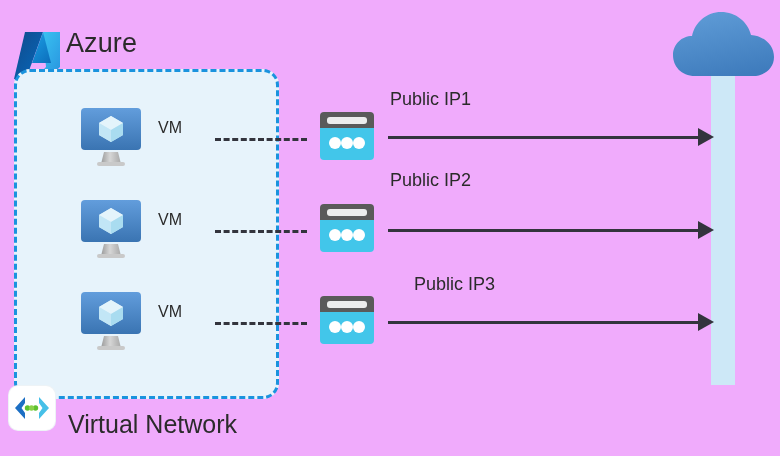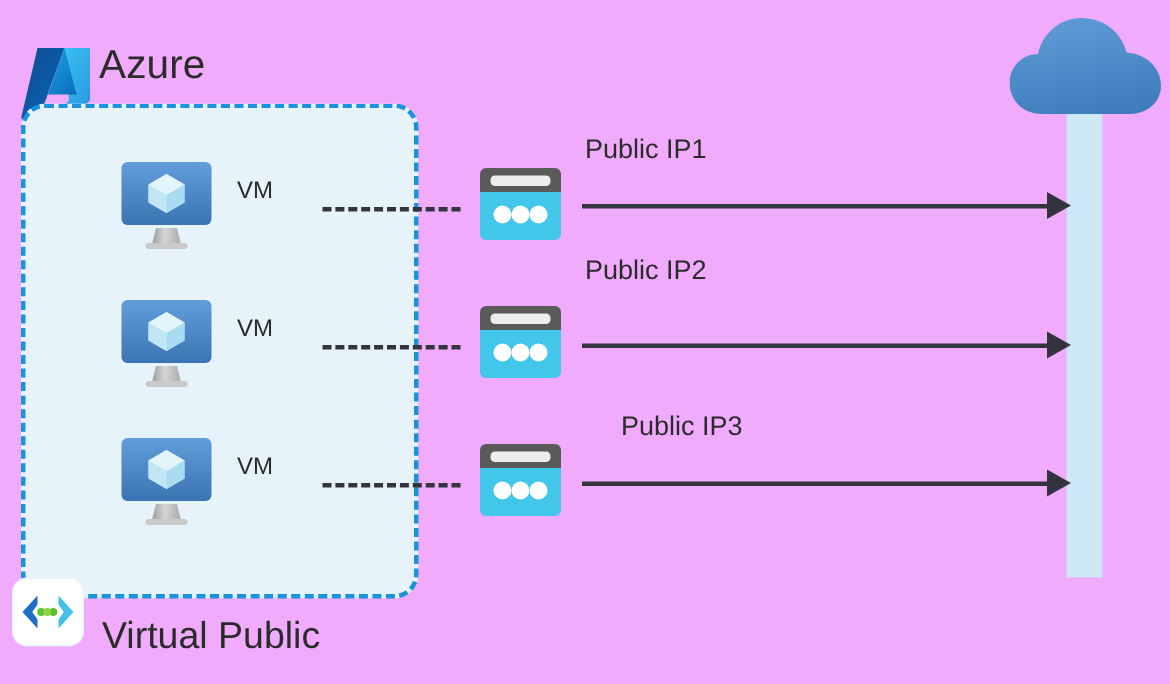--- a/index.html
+++ b/index.html
@@ -176,21 +176,21 @@
   <div class="vnet-icon">
     <svg viewBox="0 0 46 44" width="46" height="44" xmlns="http://www.w3.org/2000/svg">
       <path d="M16 11 L6 22 L16 33 L16 27 L12.5 22 L16 17 Z" fill="#1c6fc4"></path>
       <path d="M30 11 L40 22 L30 33 L30 27 L33.5 22 L30 17 Z" fill="#46c0e8"></path>
       <circle cx="18.5" cy="22" r="2.7" fill="#5ec12f"></circle>
       <circle cx="26.5" cy="22" r="2.7" fill="#5ec12f"></circle>
       <circle cx="34.3" cy="22" r="2.1" fill="#5ec12f" opacity="0"></circle>
       <circle cx="22.5" cy="22" r="2.7" fill="#8ad24a"></circle>
     </svg>
   </div>
-  <div class="vnet-label">Virtual Public</div>
+  <div class="vnet-label">Virtual Network</div>
 
   <div class="internet-bar"></div>
 
   <div class="cloud">
     <svg viewBox="0 0 101 70" width="101" height="70" xmlns="http://www.w3.org/2000/svg">
       <defs>
         <linearGradient id="cloudGrad" x1="0.3" y1="0" x2="0.6" y2="1">
           <stop offset="0%" stop-color="#5e9bd6"></stop>
           <stop offset="100%" stop-color="#3f7cbd"></stop>
         </linearGradient>

